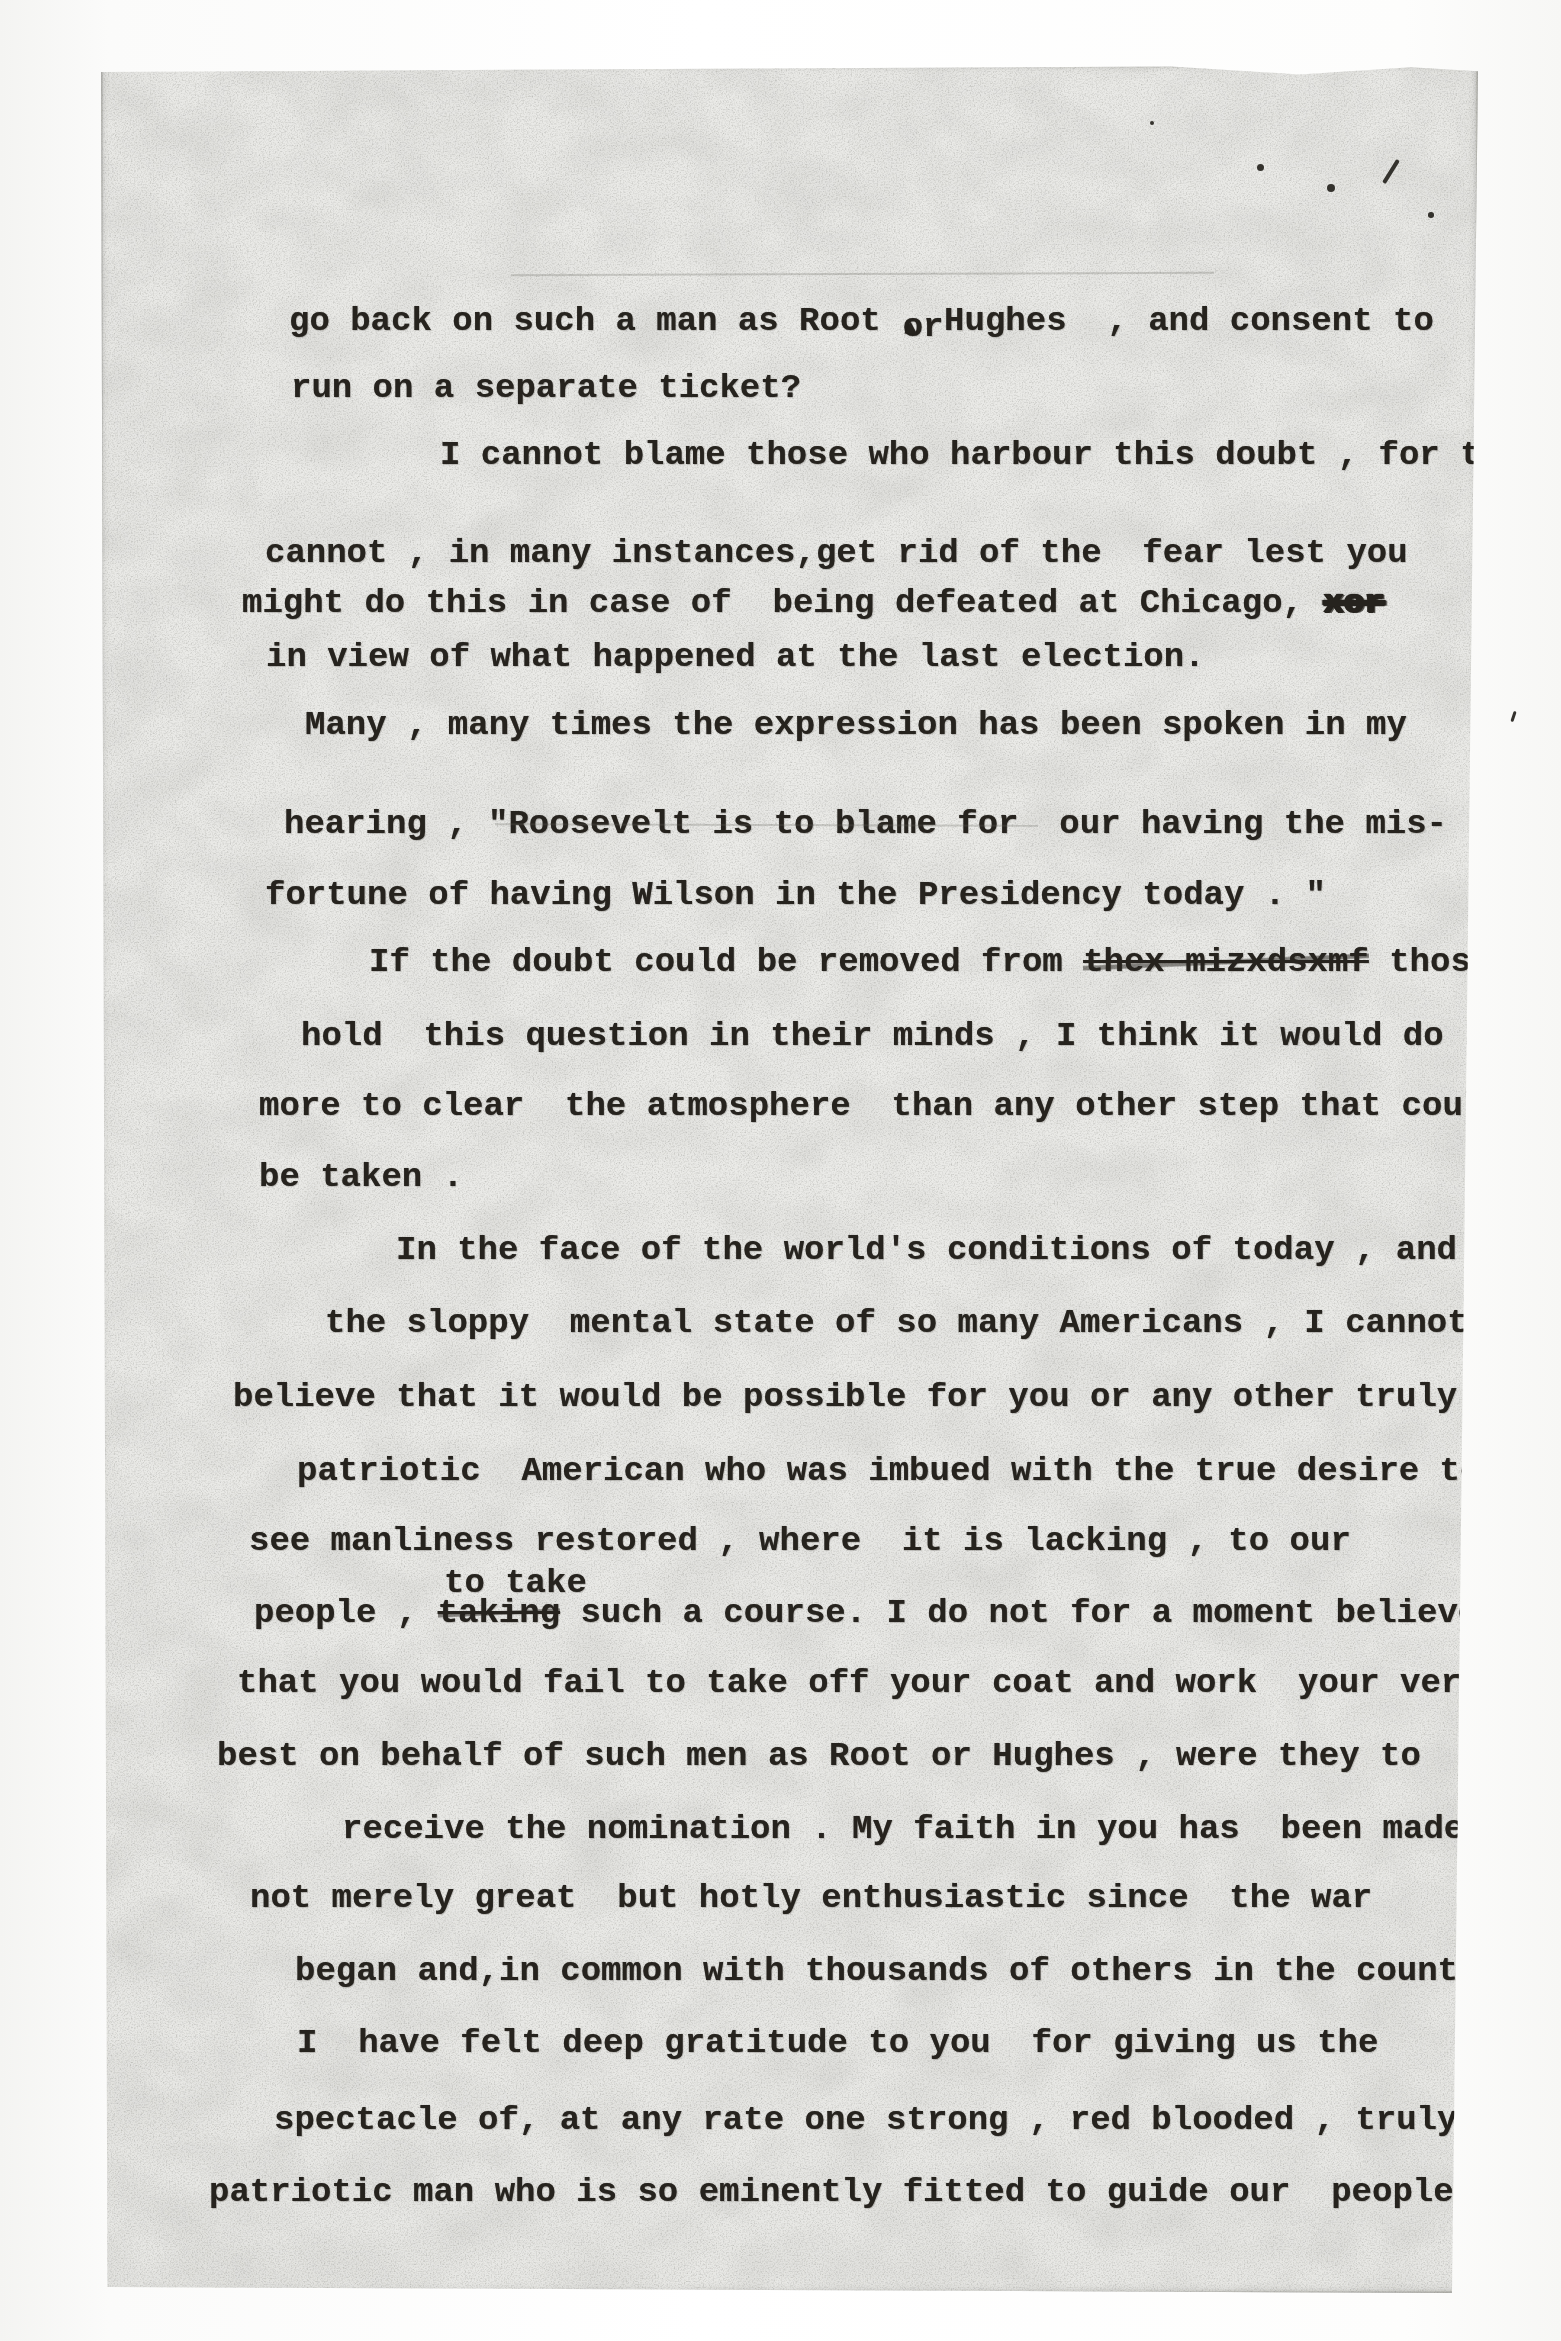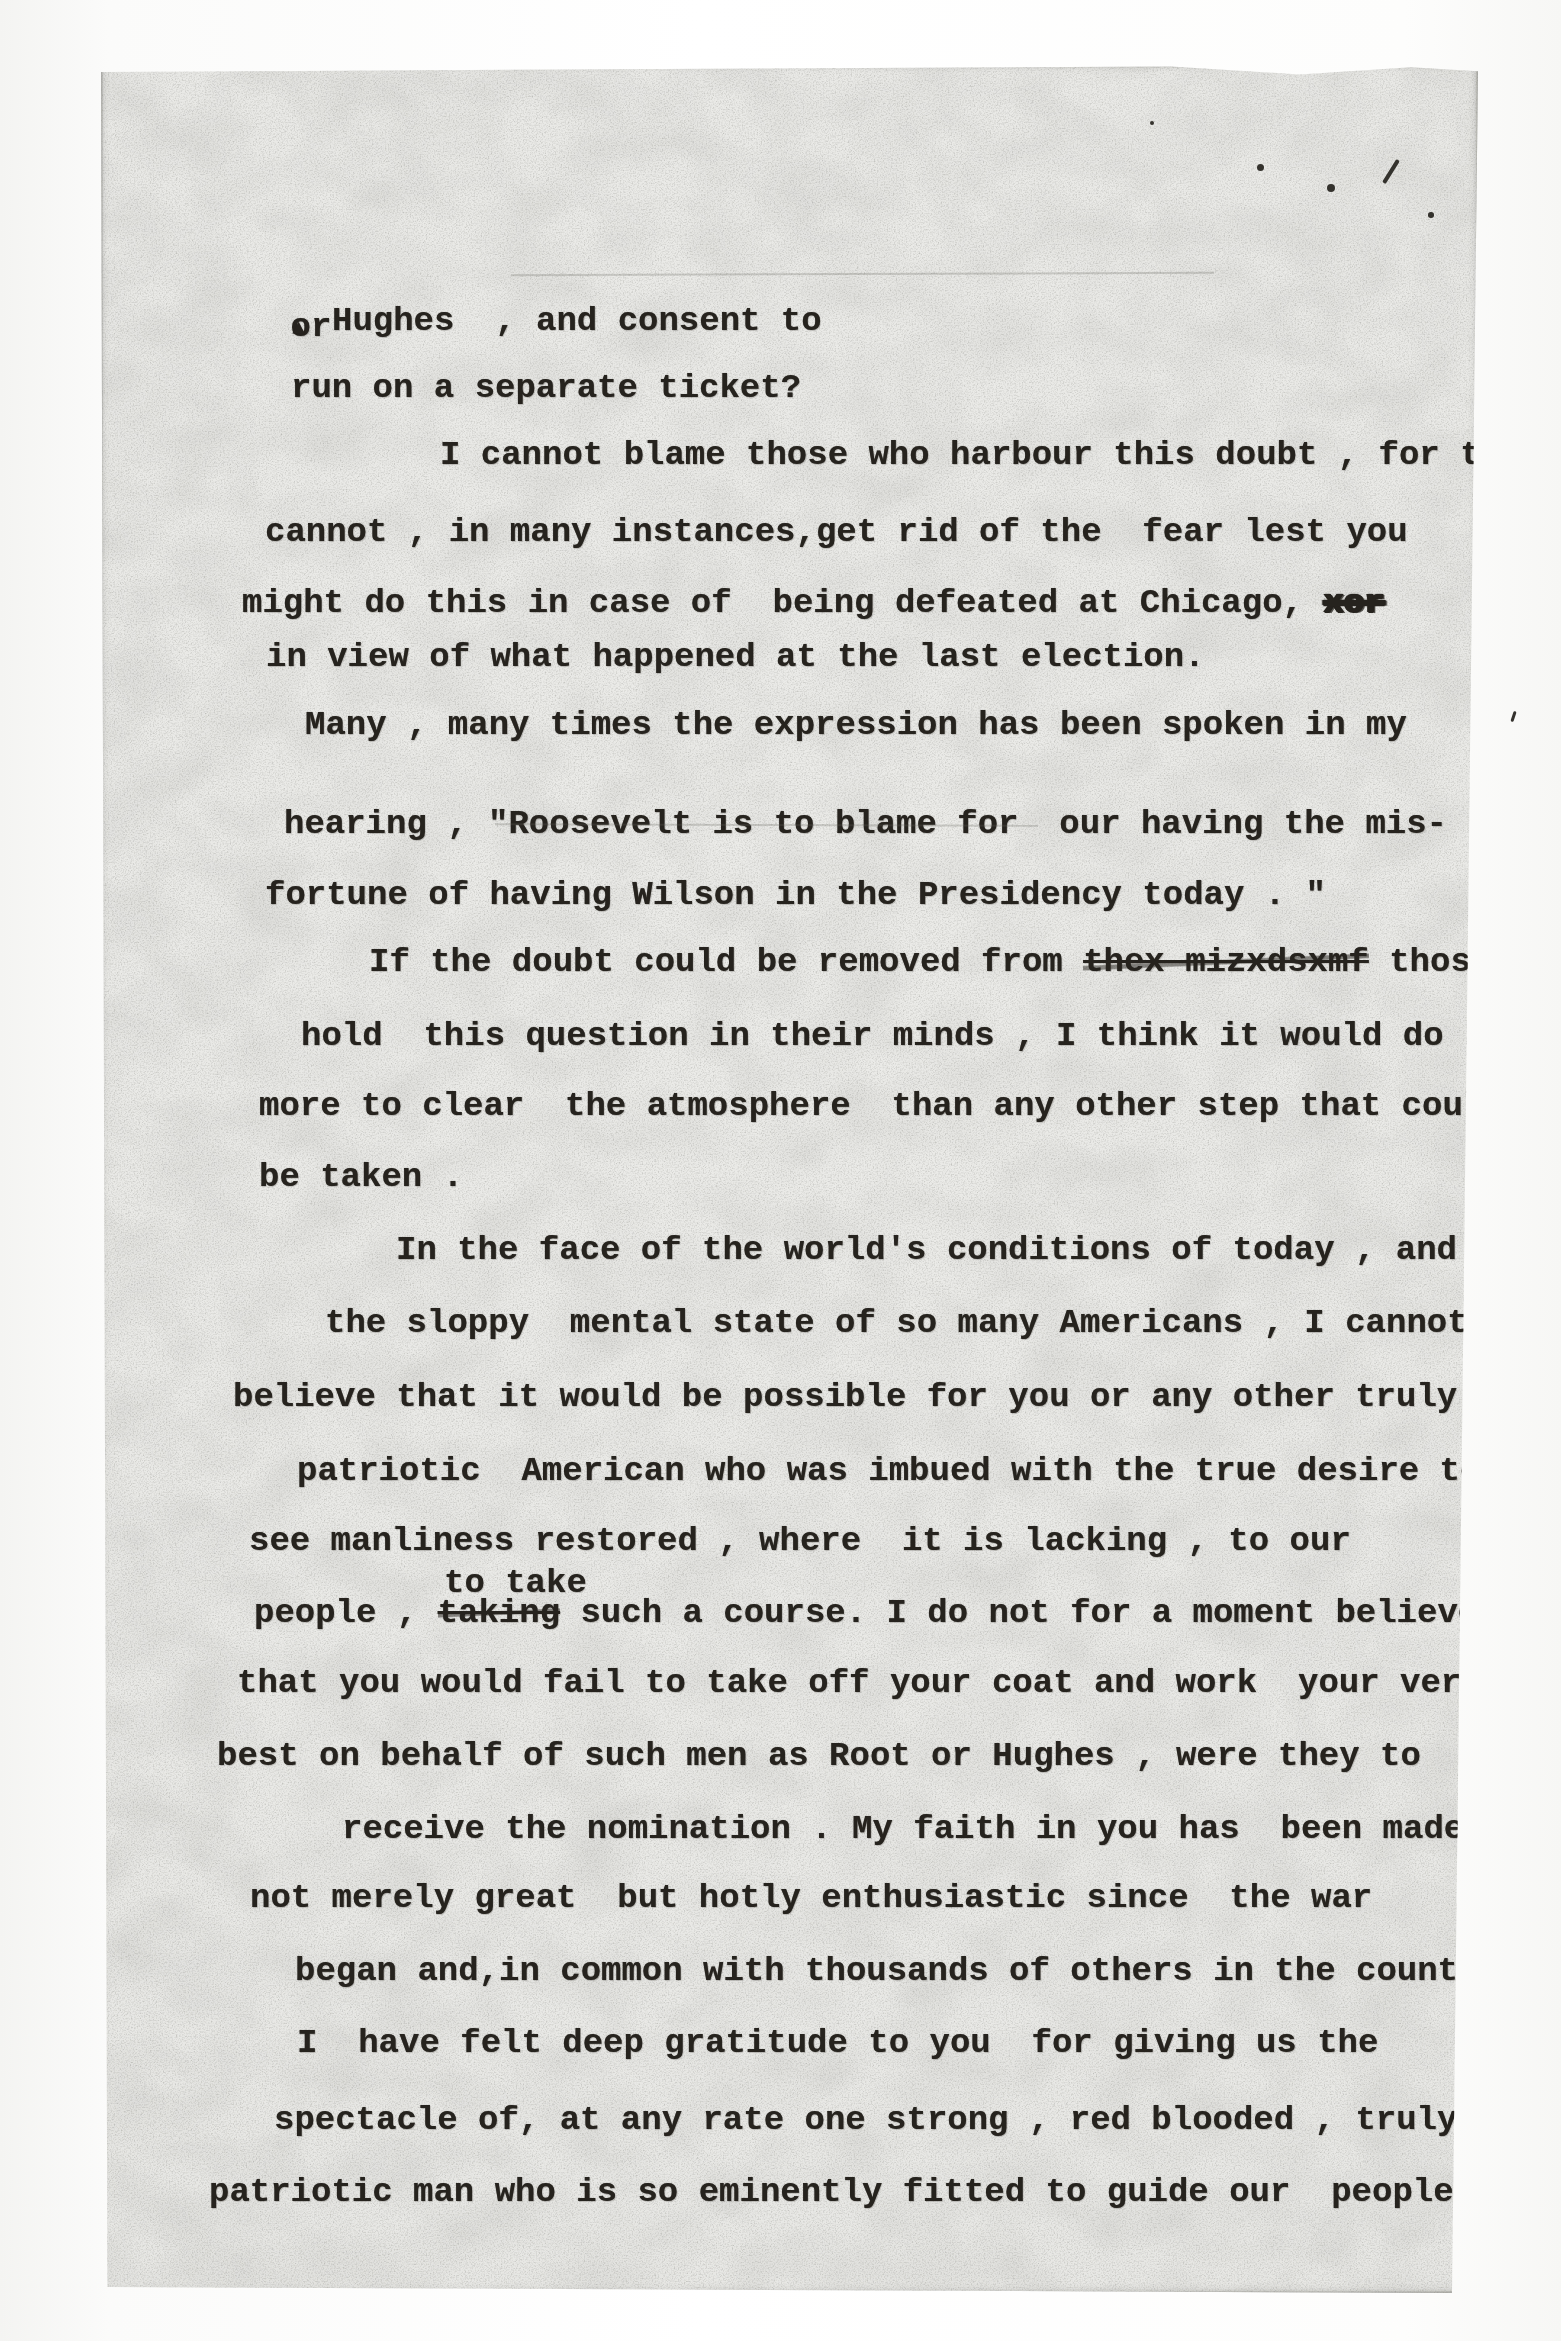--- a/index.html
+++ b/index.html
@@ -54,24 +54,24 @@
         <feColorMatrix type="matrix" values="0 0 0 0 0.25  0 0 0 0 0.25  0 0 0 0 0.23  0.9 0.9 0.9 0 -1.25"></feColorMatrix>
       </filter>
       <filter id="mottle">
         <feTurbulence type="fractalNoise" baseFrequency="0.012 0.016" numOctaves="2" seed="11" stitchTiles="stitch"></feTurbulence>
         <feColorMatrix type="matrix" values="0 0 0 0 0.35  0 0 0 0 0.35  0 0 0 0 0.33  0.5 0.5 0.5 0 -0.62"></feColorMatrix>
       </filter>
       <rect x="0" y="0" width="1725" height="2792" filter="url(#mottle)" opacity="0.35"></rect>
       <rect x="0" y="0" width="1725" height="2792" filter="url(#grain)" opacity="0.5"></rect>
     </svg>
     <div id="text-layer">
-        <div class="line" style="left: 188px; top: 232px;"><span class="insert"><span class="insert-word">or</span><span class="insert-caret">▲</span></span><span class="seg">Hughes  , and consent to</span></div>
+        <div class="line" style="left: 188px; top: 232px;"><span class="seg">go back on such a man as Root </span><span class="insert"><span class="insert-word">or</span><span class="insert-caret">▲</span></span><span class="seg">Hughes  , and consent to</span></div>
         <div class="line" style="left: 190px; top: 307px;"><span class="seg">run on a separate ticket?</span></div>
         <div class="line" style="left: 339px; top: 374px;"><span class="seg">I cannot blame those who harbour this doubt , for they</span></div>
-        <div class="line" style="left: 164px; top: 451px;"><span class="seg">cannot , in many instances,get rid of the  fear lest you</span></div>
+        <div class="line" style="left: 164px; top: 472px;"><span class="seg">cannot , in many instances,get rid of the  fear lest you</span></div>
         <div class="line" style="left: 141px; top: 522px;"><span class="seg">might do this in case of  being defeated at Chicago, </span><span class="seg obliterated">xor</span></div>
         <div class="line" style="left: 165px; top: 576px; text-align: center;"><span class="seg">in view of what happened at the last election.</span></div>
         <div class="line" style="left: 204px; top: 644px;"><span class="seg">Many , many times the expression has been spoken in my</span></div>
         <div class="line" style="left: 183px; top: 743px;"><span class="seg">hearing , "Roosevelt is to blame for  our having the mis-</span></div>
         <div class="line" style="left: 164px; top: 814px;"><span class="seg">fortune of having Wilson in the Presidency today . "</span></div>
         <div class="line" style="left: 268px; top: 881px;"><span class="seg">If the doubt could be removed from </span><span class="seg struck">thex mizxdsxmf</span><span class="seg"> those who</span></div>
         <div class="line" style="left: 200px; top: 955px;"><span class="seg">hold  this question in their minds , I think it would do</span></div>
         <div class="line" style="left: 158px; top: 1025px;"><span class="seg">more to clear  the atmosphere  than any other step that could</span></div>
         <div class="line" style="left: 158px; top: 1096px;"><span class="seg">be taken .</span></div>
         <div class="line" style="left: 295px; top: 1169px;"><span class="seg">In the face of the world's conditions of today , and</span></div>

